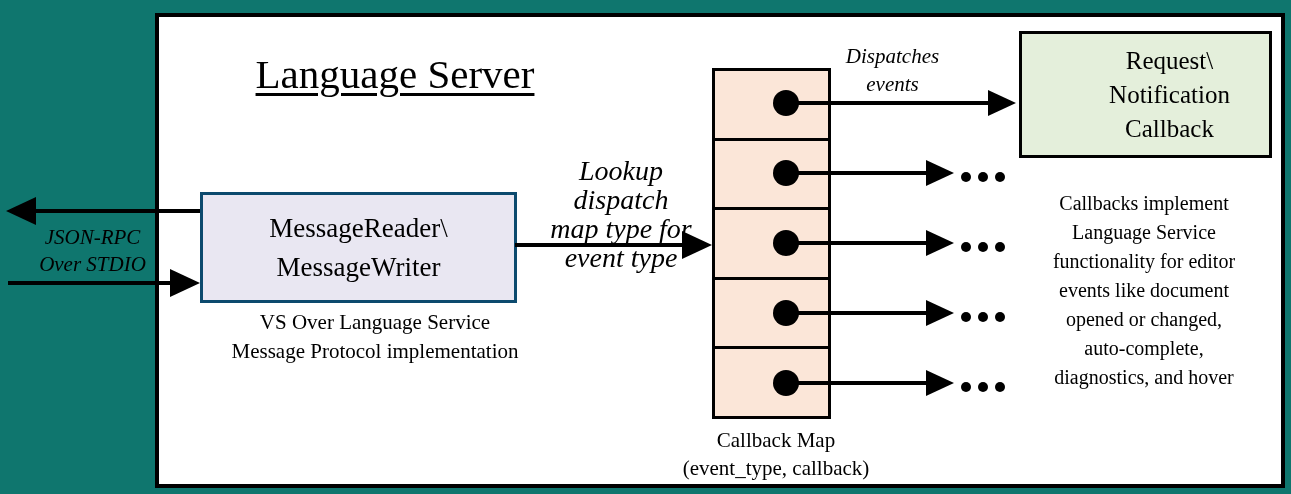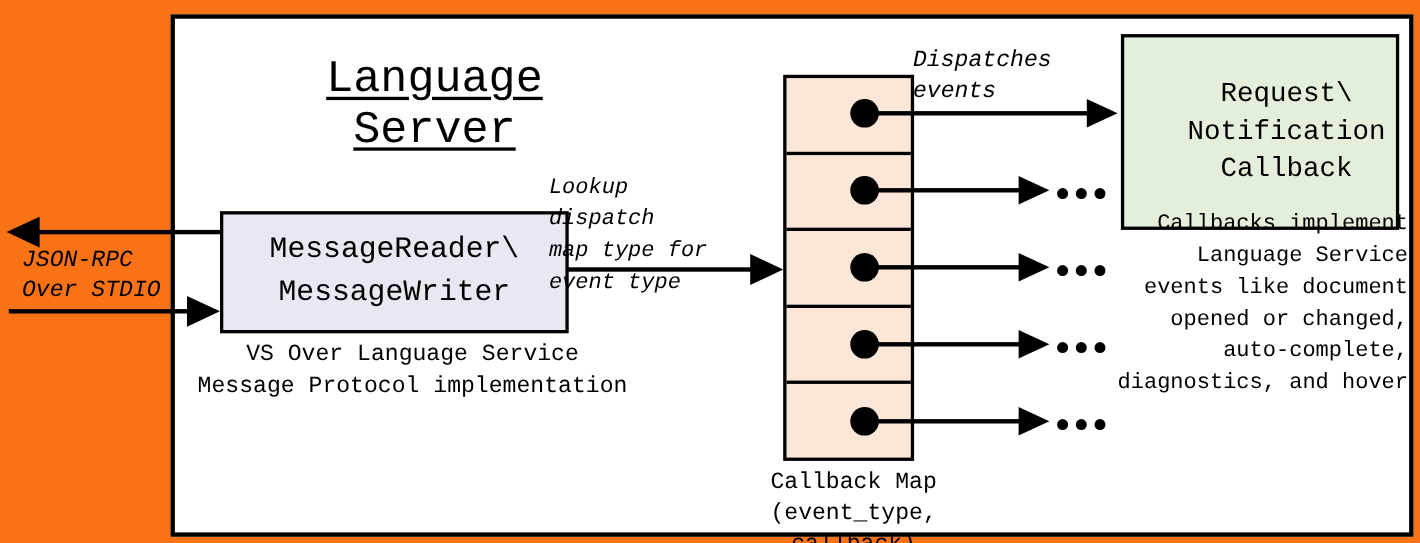--- a/index.html
+++ b/index.html
@@ -1,21 +1,21 @@
 <!DOCTYPE html>
 <html><head>
 <meta charset="utf-8">
 <style>
   * { margin:0; padding:0; box-sizing:border-box; }
   html,body { background:#ffffff; }
   .canvas {
     position:relative;
     width:1291px; height:494px;
-    background:#f97316;
-    font-family:Liberation Mono, monospace;
+    background:#0f766e;
+    font-family:Liberation Serif, serif;
     color:#000;
     overflow:hidden;
   }
   .abs { position:absolute; }
   .outer-box {
     left:155px; top:13px; width:1130px; height:475px;
     border:4px solid #000; background:#fff;
   }
   .title {
     left:225px; top:50px; width:340px;
@@ -34,35 +34,35 @@
   .head-right {
     width:0; height:0;
     border-top:14px solid transparent;
     border-bottom:14px solid transparent;
     border-left:30px solid #000;
   }
   .head-right.sm {
     border-top-width:13px; border-bottom-width:13px; border-left-width:28px;
   }
   .italic-label {
-    font-style:italic; font-size:21px; line-height:27px;
+    font-style:italic; text-align:center; font-size:21px; line-height:27px;
   }
   .reader-box {
     left:200px; top:192px; width:317px; height:111px;
-    background:#E9E7F2; border:3px solid #000000;
+    background:#E9E7F2; border:3px solid #0c4a6e;
     display:flex; flex-direction:column; justify-content:center; align-items:center;
     font-size:27px; line-height:39px; text-align:center;
   }
   .reader-caption {
     left:175px; top:308px; width:400px;
     text-align:center; font-size:21px; line-height:29px;
   }
   .lookup-label {
-    left:499px; top:156px; width:170px;
-    font-size:20px; line-height:29px;
+    left:536px; top:156px; width:170px;
+    font-size:28px; line-height:29px;
   }
   .dispatch-map {
     left:712px; top:68px; width:119px; height:351px;
     border:3px solid #000; background:#FBE6D8;
     display:flex; flex-direction:column;
   }
   .map-cell { flex:1; border-bottom:3px solid #000; }
   .map-cell:last-child { border-bottom:none; }
   .dot {
     width:26px; height:26px; border-radius:50%; background:#000;
@@ -70,28 +70,28 @@
   .edot {
     display:inline-block; width:10px; height:10px; border-radius:50%;
     background:#000; margin-right:7px;
   }
   .edot:last-child { margin-right:0; }
   .dispatches-label {
     left:830px; top:42px; width:125px;
     font-size:21px; line-height:28px;
   }
   .callback-box {
-    left:1019px; top:31px; width:253px; height:178px;
+    left:1019px; top:31px; width:253px; height:127px;
     background:#E4EFDB; border:3px solid #000;
     display:flex; flex-direction:column; justify-content:center; align-items:center;
     font-size:25px; line-height:34px; text-align:center;padding-left:48px;
   }
   .callbacks-note {
     left:1008px; top:189px; width:272px;
-    text-align:right; font-size:20px; line-height:29px;
+    text-align:center; font-size:20px; line-height:29px;
   }
   .callbacks-note span { display:block; }
   .map-caption {
     left:646px; top:426px; width:260px;
     text-align:center; font-size:21px; line-height:28px;
   }
 </style>
 </head>
 <body>
 
@@ -169,20 +169,21 @@
 
   <div class="abs callback-box">
     <span>Request\</span>
     <span>Notification</span>
     <span>Callback</span>
   </div>
 
   <div class="abs callbacks-note">
     <span>Callbacks implement</span>
     <span>Language Service</span>
+    <span>functionality for editor</span>
     <span>events like document</span>
     <span>opened or changed,</span>
     <span>auto-complete,</span>
     <span>diagnostics, and hover</span>
   </div>
 
   <div class="abs map-caption">
     <span style="display:block">Callback Map</span>
     <span style="display:block">(event_type, callback)</span>
   </div>

